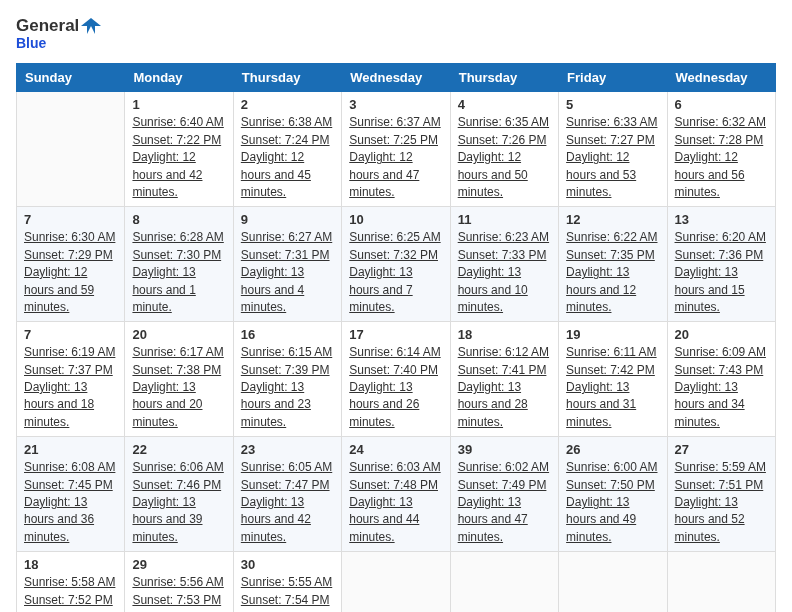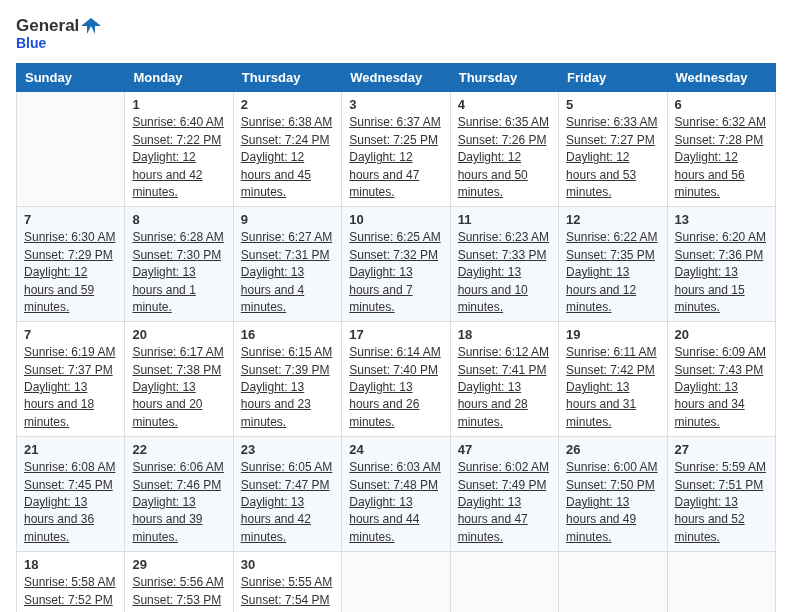--- a/index.html
+++ b/index.html
@@ -210,21 +210,21 @@
         </td>
         <td>
           <span class="day-num">23</span>
           <div class="day-info">Sunrise: 6:05 AM<br>Sunset: 7:47 PM<br>Daylight: 13 hours and 42 minutes.</div>
         </td>
         <td>
           <span class="day-num">24</span>
           <div class="day-info">Sunrise: 6:03 AM<br>Sunset: 7:48 PM<br>Daylight: 13 hours and 44 minutes.</div>
         </td>
         <td>
-          <span class="day-num">47</span>
+          <span class="day-num">39</span>
           <div class="day-info">Sunrise: 6:02 AM<br>Sunset: 7:49 PM<br>Daylight: 13 hours and 47 minutes.</div>
         </td>
         <td>
           <span class="day-num">26</span>
           <div class="day-info">Sunrise: 6:00 AM<br>Sunset: 7:50 PM<br>Daylight: 13 hours and 49 minutes.</div>
         </td>
         <td>
           <span class="day-num">27</span>
           <div class="day-info">Sunrise: 5:59 AM<br>Sunset: 7:51 PM<br>Daylight: 13 hours and 52 minutes.</div>
         </td>

